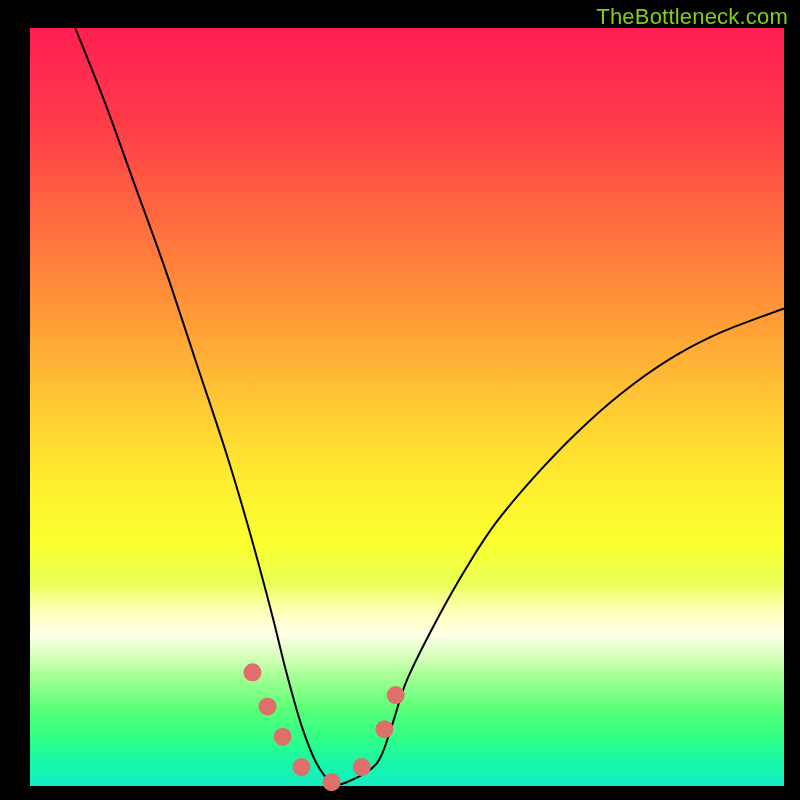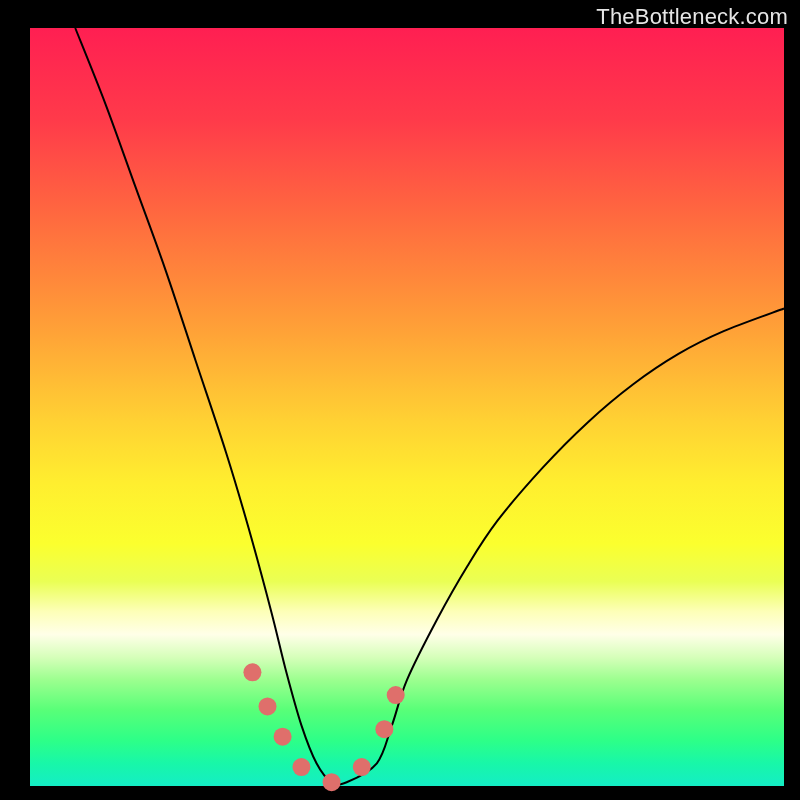--- a/index.html
+++ b/index.html
@@ -37,21 +37,21 @@
       #58ff78 90%,
       #2dff88 94%,
       #18f7a8 97%,
       #14edc5 100%
     );
   }
   .watermark {
     position: absolute;
     top: 4px;
     right: 12px;
-    color: #e5e5e5;
+    color: #84cc16;
     font-size: 22px;
     font-weight: 500;
     letter-spacing: 0.2px;
     user-select: none;
   }
   svg.curve {
     position: absolute;
     left: 0;
     top: 0;
   }

